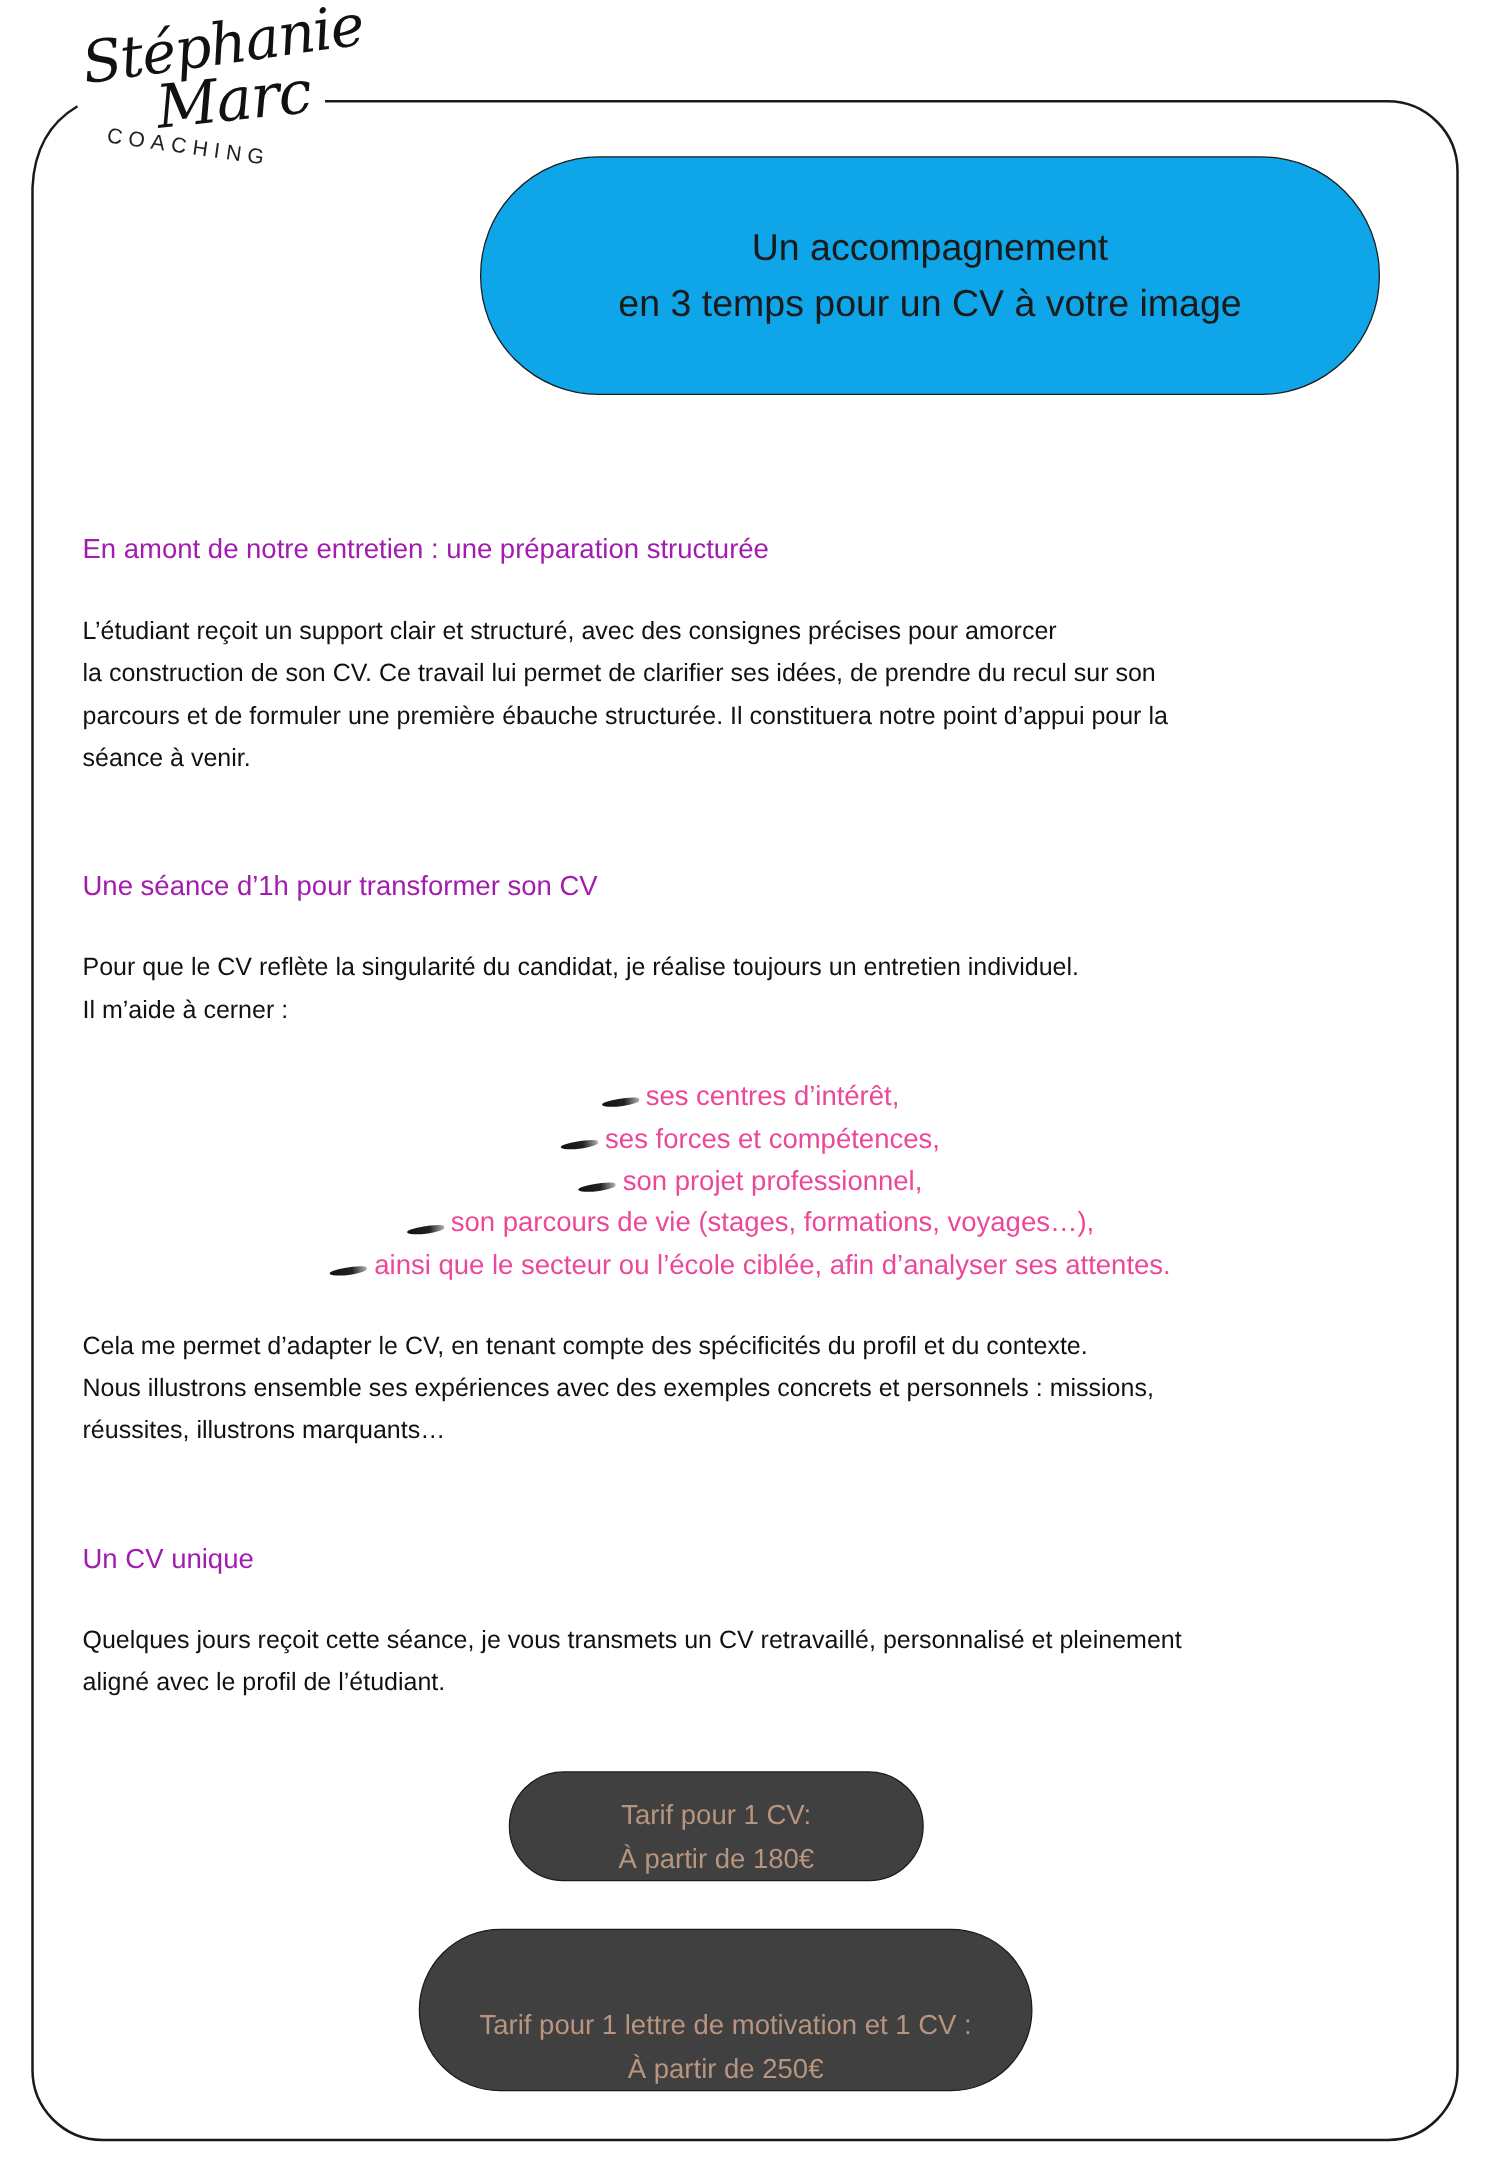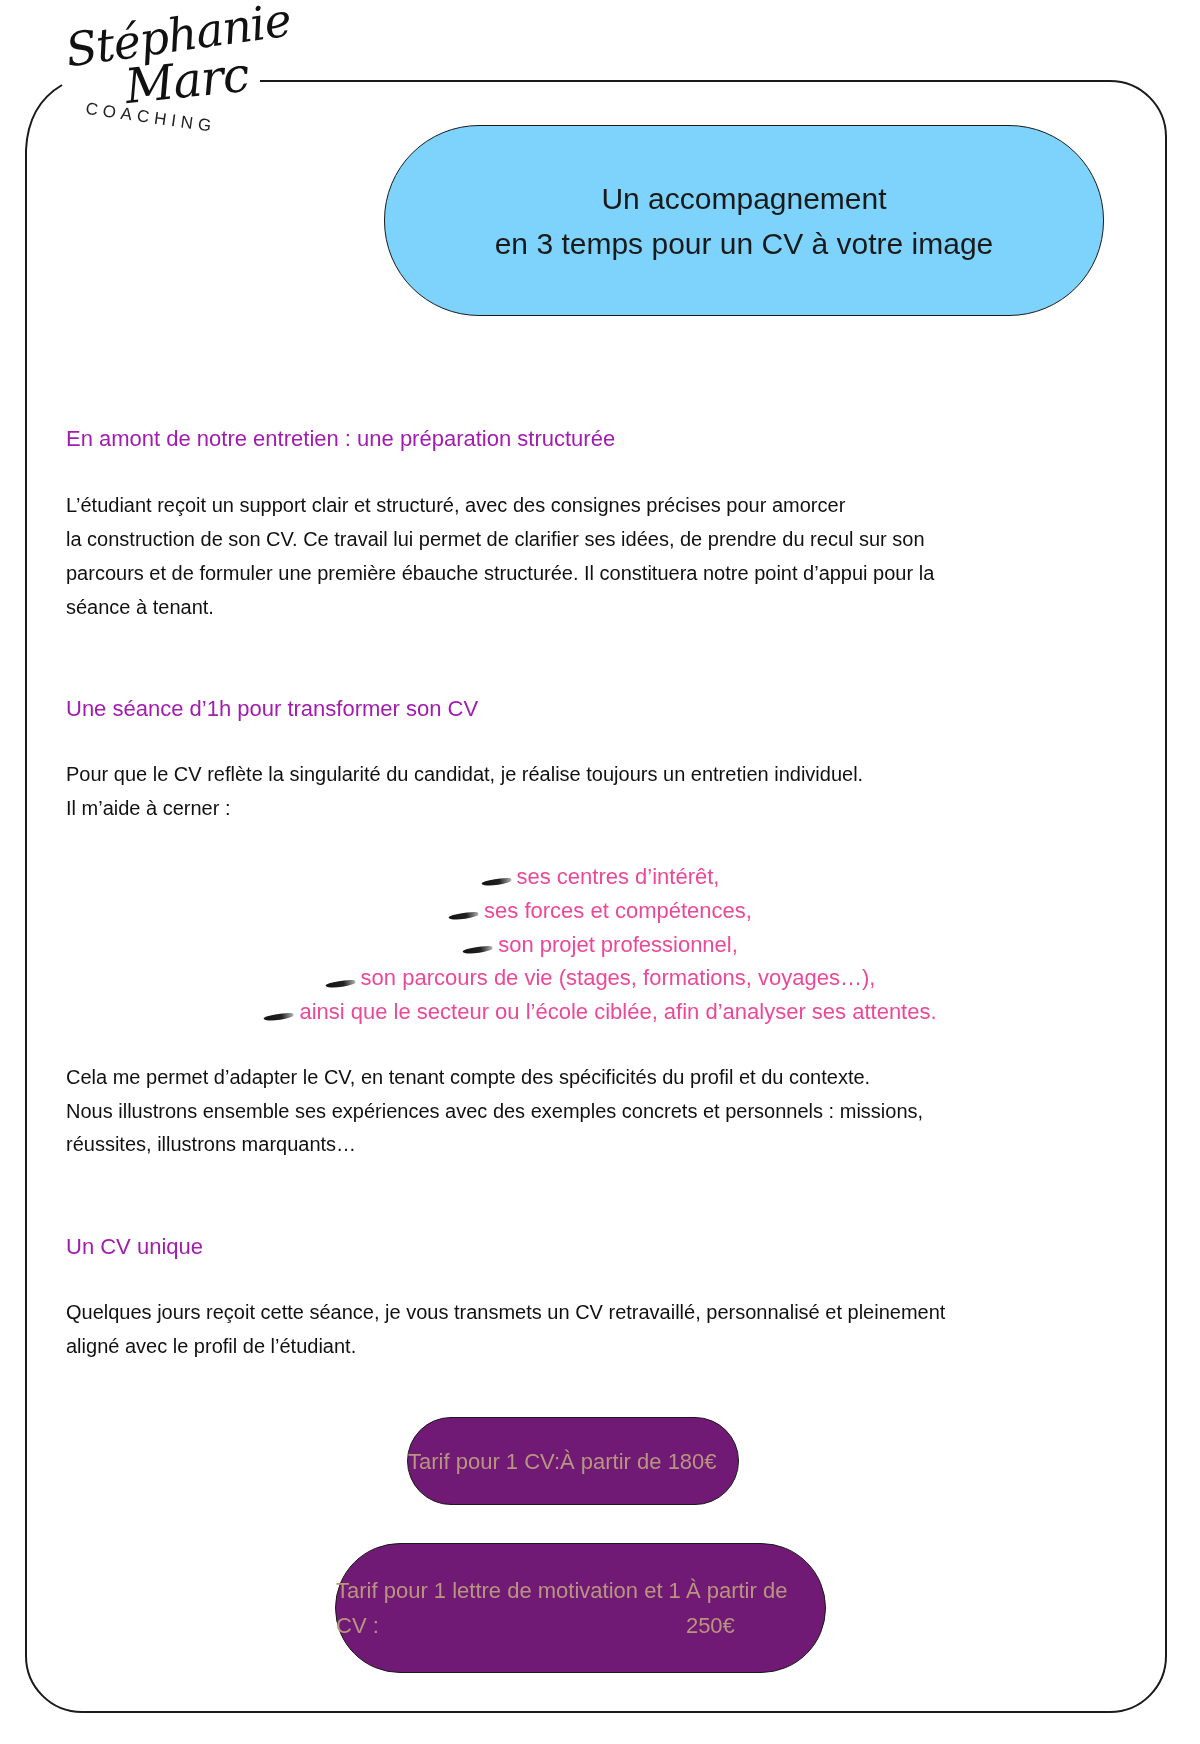--- a/index.html
+++ b/index.html
@@ -7,36 +7,36 @@
          font-family: "DejaVu Sans", sans-serif; color: #111111; }
   .frame { position: absolute; left: 0; top: 0; width: 1200px; height: 1744px; }
   .logo { position: absolute; left: 55px; top: 0px; width: 220px; height: 160px; }
   .logo .script { position: absolute; font-family: "DejaVu Serif", serif; font-style: italic;
                   color: #111; letter-spacing: -1px; }
   .logo .first { left: 10px; top: 8px; font-size: 46px; transform: rotate(-8deg); }
   .logo .last  { left: 70px; top: 52px; font-size: 48px; transform: rotate(-6deg); }
   .logo .coaching { position: absolute; left: 30px; top: 108px; font-size: 17px; letter-spacing: 5px;
                     font-family: "Liberation Sans", sans-serif; color: #222; transform: rotate(8deg); }
   .title-pill { position: absolute; left: 384px; top: 125px; width: 720px; height: 191px;
-                background: #7dd3fc; border: 1.5px solid #1a1a1a; border-radius: 95px;
+                background: #0ea5e9; border: 1.5px solid #1a1a1a; border-radius: 95px;
                 display: flex; flex-direction: column; justify-content: center; align-items: center;
                 box-sizing: border-box; }
   .title-pill span { font-family: "Liberation Sans", sans-serif; font-size: 30px; line-height: 45px; color: #1a1a1a; }
   .heading { position: absolute; left: 66px; font-family: "Liberation Sans", sans-serif;
              font-size: 22px; color: #a21caf; }
   .body-line { position: absolute; left: 66px; font-family: "Liberation Sans", sans-serif;
                font-size: 20px; color: #111; white-space: nowrap; }
   .bullets { position: absolute; left: 0; width: 1200px; top: 860px; }
   .bullet { height: 33.8px; line-height: 33.8px; text-align: center; font-family: "Liberation Sans", sans-serif;
             font-size: 22px; color: #ec4899; white-space: nowrap; }
   .brush { display: inline-block; width: 30px; height: 6px; margin-right: 6px; vertical-align: middle;
            background: linear-gradient(90deg, #111 0%, #222 60%, rgba(0,0,0,0.3) 100%);
            border-radius: 50% 40% 50% 60%; transform: rotate(-8deg) translateY(4px); }
-  .price-pill { position: absolute; background: #701a75; border: 1.5px solid #1a1a1a; box-sizing: border-box;
-                display: flex; flex-direction: row; justify-content: flex-start; align-items: center;
+  .price-pill { position: absolute; background: #404040; border: 1.5px solid #1a1a1a; box-sizing: border-box;
+                display: flex; flex-direction: column; justify-content: flex-end; align-items: center;
                 font-family: "Liberation Sans", sans-serif; font-size: 22px; line-height: 35px; color: #b8957f; }
   .price-1 { left: 407px; top: 1417px; width: 332px; height: 88px; border-radius: 44px; }
   .price-2 { left: 335px; top: 1543px; width: 491px; height: 130px; border-radius: 65px; }
 </style>
 </head>
 <body>
 
 <svg class="frame" viewBox="0 0 1200 1744" width="1200" height="1744">
   <path d="M 260 81 L 1110 81 A 56 56 0 0 1 1166 137 L 1166 1656 A 56 56 0 0 1 1110 1712 L 82 1712 A 56 56 0 0 1 26 1656 L 26 150 Q 28 105 62 85" fill="none" stroke="#1a1a1a" stroke-width="2"></path>
 </svg>
@@ -49,21 +49,21 @@
 
 <div class="title-pill">
   <span>Un accompagnement</span>
   <span>en 3 temps pour un CV à votre image</span>
 </div>
 
 <div class="heading" style="top:426px">En amont de notre entretien : une préparation structurée</div>
 <div class="body-line" style="top:494px">L’étudiant reçoit un support clair et structuré, avec des consignes précises pour amorcer</div>
 <div class="body-line" style="top:528px">la construction de son CV. Ce travail lui permet de clarifier ses idées, de prendre du recul sur son</div>
 <div class="body-line" style="top:562px">parcours et de formuler une première ébauche structurée. Il constituera notre point d’appui pour la</div>
-<div class="body-line" style="top:596px">séance à tenant.</div>
+<div class="body-line" style="top:596px">séance à venir.</div>
 
 <div class="heading" style="top:696px">Une séance d’1h pour transformer son CV</div>
 <div class="body-line" style="top:763px">Pour que le CV reflète la singularité du candidat, je réalise toujours un entretien individuel.</div>
 <div class="body-line" style="top:797px">Il m’aide à cerner :</div>
 
 <div class="bullets">
   <div class="bullet"><span class="brush"></span><span>ses centres d’intérêt,</span></div>
   <div class="bullet"><span class="brush"></span><span>ses forces et compétences,</span></div>
   <div class="bullet"><span class="brush"></span><span>son projet professionnel,</span></div>
   <div class="bullet"><span class="brush"></span><span>son parcours de vie (stages, formations, voyages…),</span></div>

